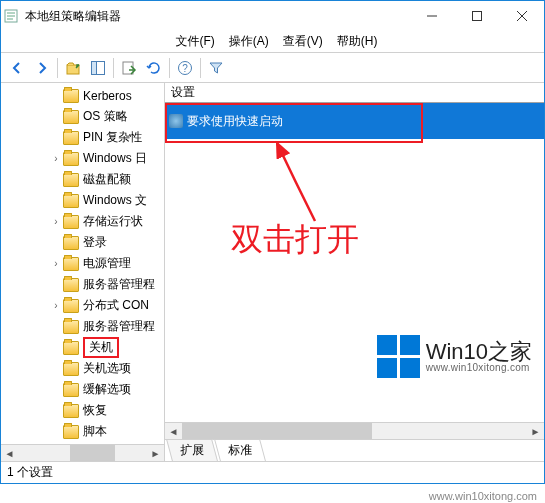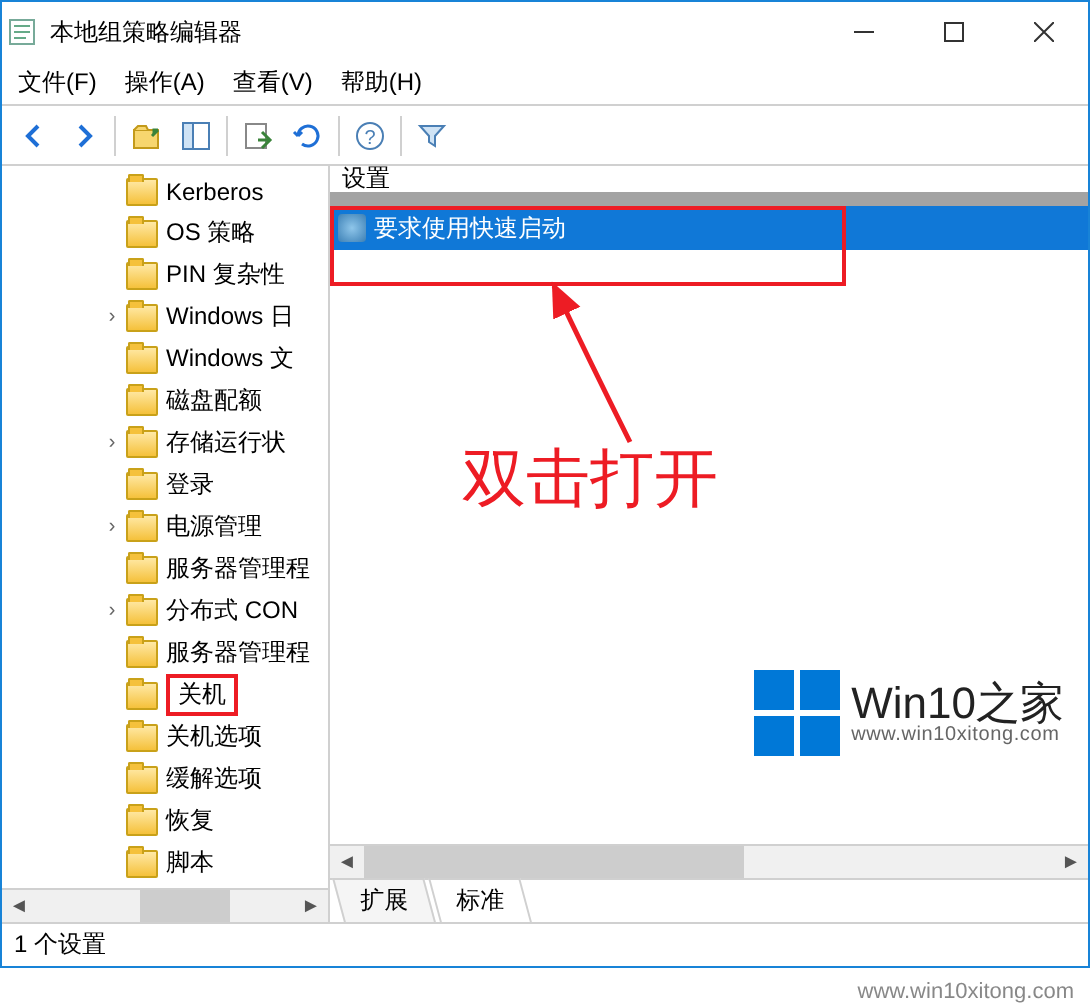--- a/index.html
+++ b/index.html
@@ -4,37 +4,37 @@
 <style>
 * { margin: 0; padding: 0; box-sizing: border-box; font-family: "Microsoft YaHei", "Segoe UI", sans-serif; }
 body { width: 545px; height: 503px; background: #fff; overflow: hidden; font-size: 12px; }
 .window { border: 1px solid #1883d7; height: 484px; display: flex; flex-direction: column; background: #fff; }
 .titlebar { background: #fff; height: 30px; display: flex; align-items: center; padding-left: 2px; }
 .title-icon { width: 16px; height: 16px; margin-right: 6px; display: inline-flex; align-items: center; justify-content: center; }
 .title-text { font-size: 12px; flex: 1; }
 .win-controls { display: flex; height: 100%; }
 .win-btn { width: 45px; display: flex; align-items: center; justify-content: center; color: #333; cursor: default; }
 .win-btn.close { color: #333; }
-.menubar { height: 22px; display: flex; align-items: center; padding-left: 8px; gap: 14px; border-bottom: 1px solid #d0d0d0; font-size: 12px; }
+.menubar { height: 22px; display: flex; align-items: center; padding-left: 8px; gap: 14px; border-bottom: 1px solid #d0d0d0; font-size: 12px; justify-content: center; }
 .menubar span { cursor: default; }
 .toolbar { height: 30px; display: flex; align-items: center; padding: 2px 4px; border-bottom: 1px solid #d0d0d0; gap: 1px; }
 .tb-btn { width: 24px; height: 24px; display: inline-flex; align-items: center; justify-content: center; border: 1px solid transparent; border-radius: 2px; }
 .tb-sep { width: 1px; height: 20px; background: #d0d0d0; margin: 0 2px; }
 .main { flex: 1; display: flex; overflow: hidden; }
 .tree-panel { width: 164px; border-right: 1px solid #d0d0d0; overflow: hidden; position: relative; }
 .tree { padding: 2px 0; }
 .tree-item { display: flex; align-items: center; height: 21px; padding-left: 62px; white-space: nowrap; position: relative; cursor: default; }
 .tree-item .expander { position: absolute; left: 50px; width: 10px; text-align: center; color: #666; font-size: 10px; }
 .tree-item .folder { width: 16px; height: 14px; margin-right: 4px; background: linear-gradient(180deg,#ffe9a6,#f5c13b); border: 1px solid #c9a119; border-radius: 1px; position: relative; flex-shrink: 0; }
 .tree-item .folder::before { content: ""; position: absolute; top: -3px; left: 0; width: 6px; height: 3px; background: #f5c13b; border: 1px solid #c9a119; border-bottom: none; border-radius: 1px 1px 0 0; }
 .tree-item.selected .label { border: 2px solid #ed1c24; padding: 0 4px; }
 .content-panel { flex: 1; display: flex; flex-direction: column; overflow: hidden; position: relative; }
-.content-header { height: 20px; border-bottom: 7px solid #a3a3a3; padding-left: 6px; display: flex; align-items: center; background: #fff; }
+.content-header { height: 20px; border-bottom: 1px solid #a3a3a3; padding-left: 6px; display: flex; align-items: center; background: #fff; }
 .content-list { flex: 1; position: relative; }
-.list-item { height: 22px; display: flex; align-items: center; padding-left: 4px; }
+.list-item { height: 36px; display: flex; align-items: center; padding-left: 4px; }
 .list-item.selected { background: #1078d7; color: #fff; }
 .list-icon { width: 14px; height: 14px; margin-right: 4px; background: radial-gradient(circle,#8fc6ea,#3b7fb5); border-radius: 2px; flex-shrink: 0; }
 .annot-box { position: absolute; border: 2px solid #ed1c24; pointer-events: none; }
 .annot-arrow { position: absolute; pointer-events: none; }
 .annot-text { position: absolute; color: #ed1c24; font-size: 32px; font-family: "SimSun", serif; pointer-events: none; }
 .tabs-bottom { height: 22px; border-top: 1px solid #d0d0d0; display: flex; align-items: flex-end; padding-left: 4px; gap: 2px; }
 .tab { padding: 2px 10px; border: 1px solid #d0d0d0; border-bottom: none; background: #f5f5f5; font-size: 12px; transform: skewX(15deg); }
 .tab > span { display: inline-block; transform: skewX(-15deg); }
 .scroll-h { height: 17px; background: #f0f0f0; border-top: 1px solid #d0d0d0; display: flex; align-items: center; }
 .scroll-btn { width: 17px; height: 17px; display: flex; align-items: center; justify-content: center; color: #555; font-size: 10px; }
@@ -162,26 +162,26 @@
             <span class="label">PIN 复杂性</span>
           </div>
           <div class="tree-item">
             <span class="expander">›</span>
             <span class="folder"></span>
             <span class="label">Windows 日</span>
           </div>
           <div class="tree-item">
             <span class="expander"></span>
             <span class="folder"></span>
+            <span class="label">磁盘配额</span>
+          </div>
+          <div class="tree-item">
+            <span class="expander"></span>
+            <span class="folder"></span>
             <span class="label">Windows 文</span>
-          </div>
-          <div class="tree-item">
-            <span class="expander"></span>
-            <span class="folder"></span>
-            <span class="label">磁盘配额</span>
           </div>
           <div class="tree-item">
             <span class="expander">›</span>
             <span class="folder"></span>
             <span class="label">存储运行状</span>
           </div>
           <div class="tree-item">
             <span class="expander"></span>
             <span class="folder"></span>
             <span class="label">登录</span>

